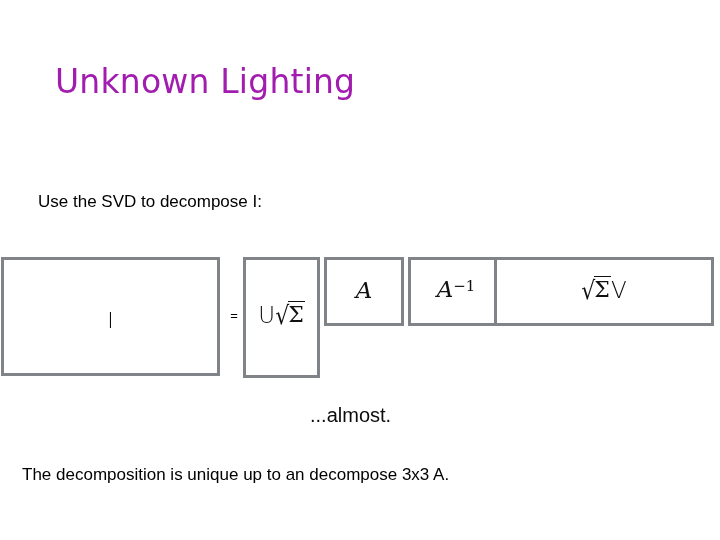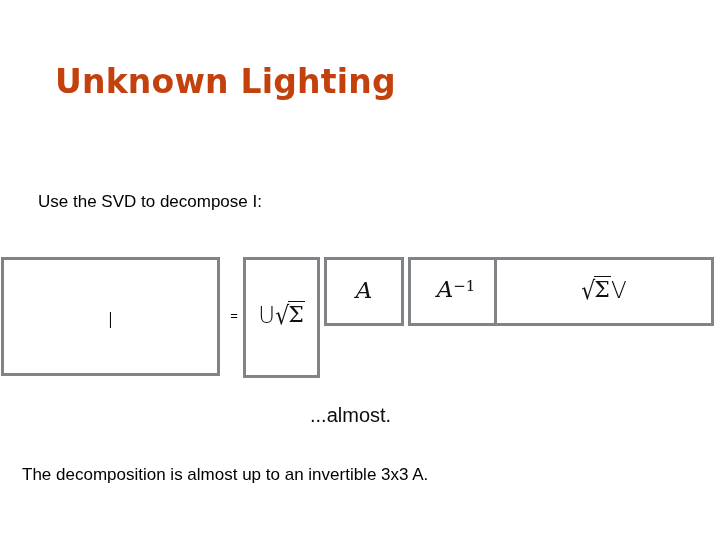--- a/index.html
+++ b/index.html
@@ -16,25 +16,25 @@
     font-family: "Liberation Sans", sans-serif;
     color: #000000;
   }
 
   
   .slide-title {
     position: absolute;
     left: 55px;
     top: 62px;
     font-family: "DejaVu Sans", sans-serif;
-    font-weight: 700;
+    font-weight: 400;
     font-size: 33px;
     line-height: 40px;
     letter-spacing: 0.2px;
-    color: #c2410c;
+    color: #a21caf;
     white-space: nowrap;
   }
 
   
   .body-line {
     position: absolute;
     font-family: "Liberation Sans", sans-serif;
     font-weight: 400;
     font-size: 17px;
     line-height: 22px;
@@ -193,15 +193,15 @@
 
   <div class="eq-box" id="box-sigv">
     <div class="eq-box-inner">
       <span class="radical"><span class="rad-sign">√</span><span class="rad-body">Σ</span></span><span class="mplain">V</span>
     </div>
   </div>
 
 
   <div class="light-sans line-almost">...almost.</div>
 
-  <div class="body-line line-decomp">The decomposition is almost up to an invertible 3x3 A.</div>
+  <div class="body-line line-decomp">The decomposition is unique up to an decompose 3x3 A.</div>
 
 </div>
 
 </body></html>

